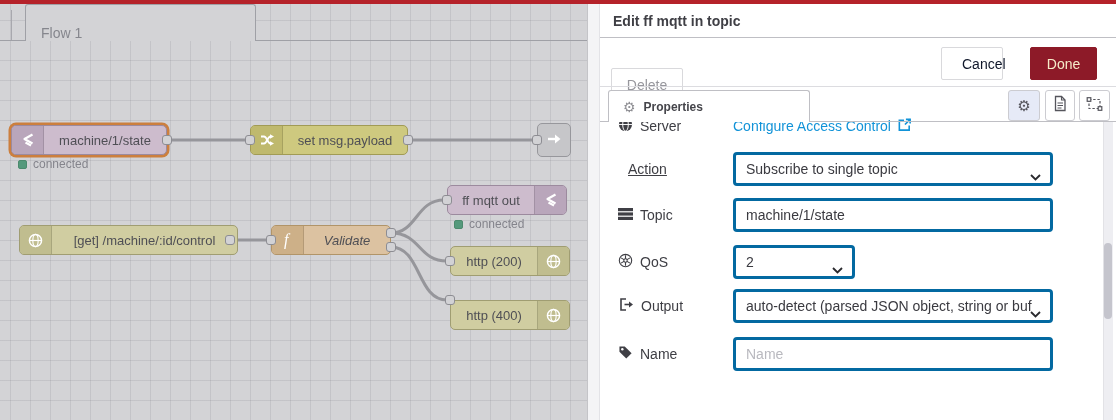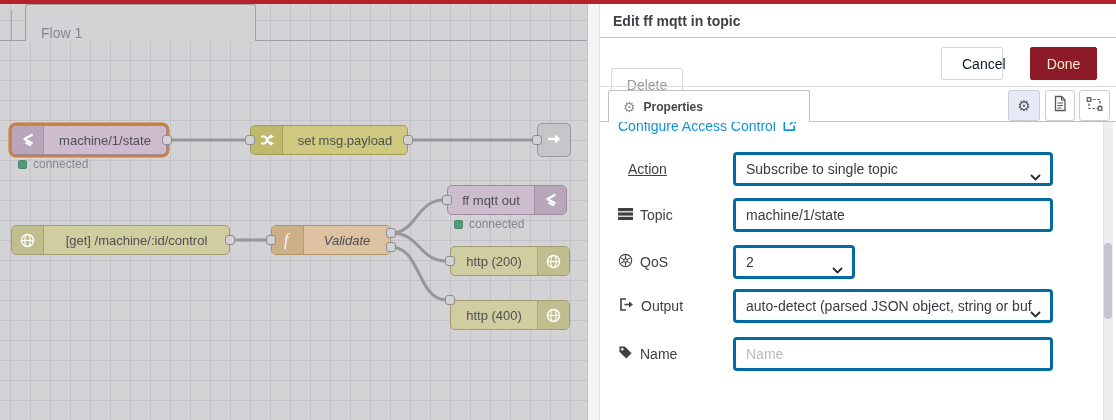--- a/index.html
+++ b/index.html
@@ -157,21 +157,21 @@
 
     <div class="node n-link" style="left:537px;top:123px;">
       <span>
         <svg width="18" height="18" viewBox="0 0 18 18">
           <path d="M3 9 H11" stroke="#fff" stroke-width="2.4" fill="none"></path>
           <path d="M10 4.5 L15.5 9 L10 13.5 Z" fill="#fff"></path>
         </svg>
       </span>
     </div>
 
-    <div class="node n-http icon-left" style="left:11px;top:225px;width:219px;">
+    <div class="node n-http icon-left" style="left:19px;top:225px;width:219px;">
       <div class="nicon">
         <svg width="17" height="17" viewBox="0 0 16 16">
           <circle cx="8" cy="8" r="5.7" stroke="#fff" stroke-width="1.4" fill="none"></circle>
           <ellipse cx="8" cy="8" rx="2.5" ry="5.7" stroke="#fff" stroke-width="1.1" fill="none"></ellipse>
           <path d="M2.3 8 H13.7" stroke="#fff" stroke-width="1.1"></path>
         </svg>
       </div>
       <div class="nlabel">[get] /machine/:id/control</div>
     </div>
 
@@ -268,20 +268,30 @@
       <span>
         <svg width="17" height="16" viewBox="0 0 17 16">
           <rect x="3" y="3.5" width="11" height="9" stroke="#55555c" stroke-width="1.2" stroke-dasharray="2.4,1.8" fill="none"></rect>
           <rect x="1.2" y="1.7" width="3.6" height="3.6" fill="#fff" stroke="#55555c" stroke-width="1.2"></rect>
           <rect x="12.2" y="10.7" width="3.6" height="3.6" fill="#fff" stroke="#55555c" stroke-width="1.2"></rect>
         </svg>
       </span>
     </div>
 
     <div class="row row-server">
+      <div class="rlabel">
+        <span>
+          <svg width="15" height="15" viewBox="0 0 16 16">
+            <circle cx="8" cy="8" r="7" fill="#3f3f45"></circle>
+            <ellipse cx="8" cy="8" rx="3" ry="7" stroke="#fff" stroke-width="1" fill="none"></ellipse>
+            <path d="M1 8 H15" stroke="#fff" stroke-width="1"></path>
+          </svg>
+        </span>
+        <span>Server</span>
+      </div>
       <a class="link">
         <span>Configure Access Control</span>
         <span>
           <svg width="15" height="15" viewBox="0 0 16 16">
             <path d="M13 9 V14 H2.5 V3.5 H7.5" stroke="#1293d8" stroke-width="1.7" fill="none"></path>
             <path d="M9.5 2.5 H14 V7" stroke="#1293d8" stroke-width="1.7" fill="none"></path>
             <path d="M14 2.5 L8.5 8" stroke="#1293d8" stroke-width="1.7" fill="none"></path>
           </svg>
         </span>
       </a>

